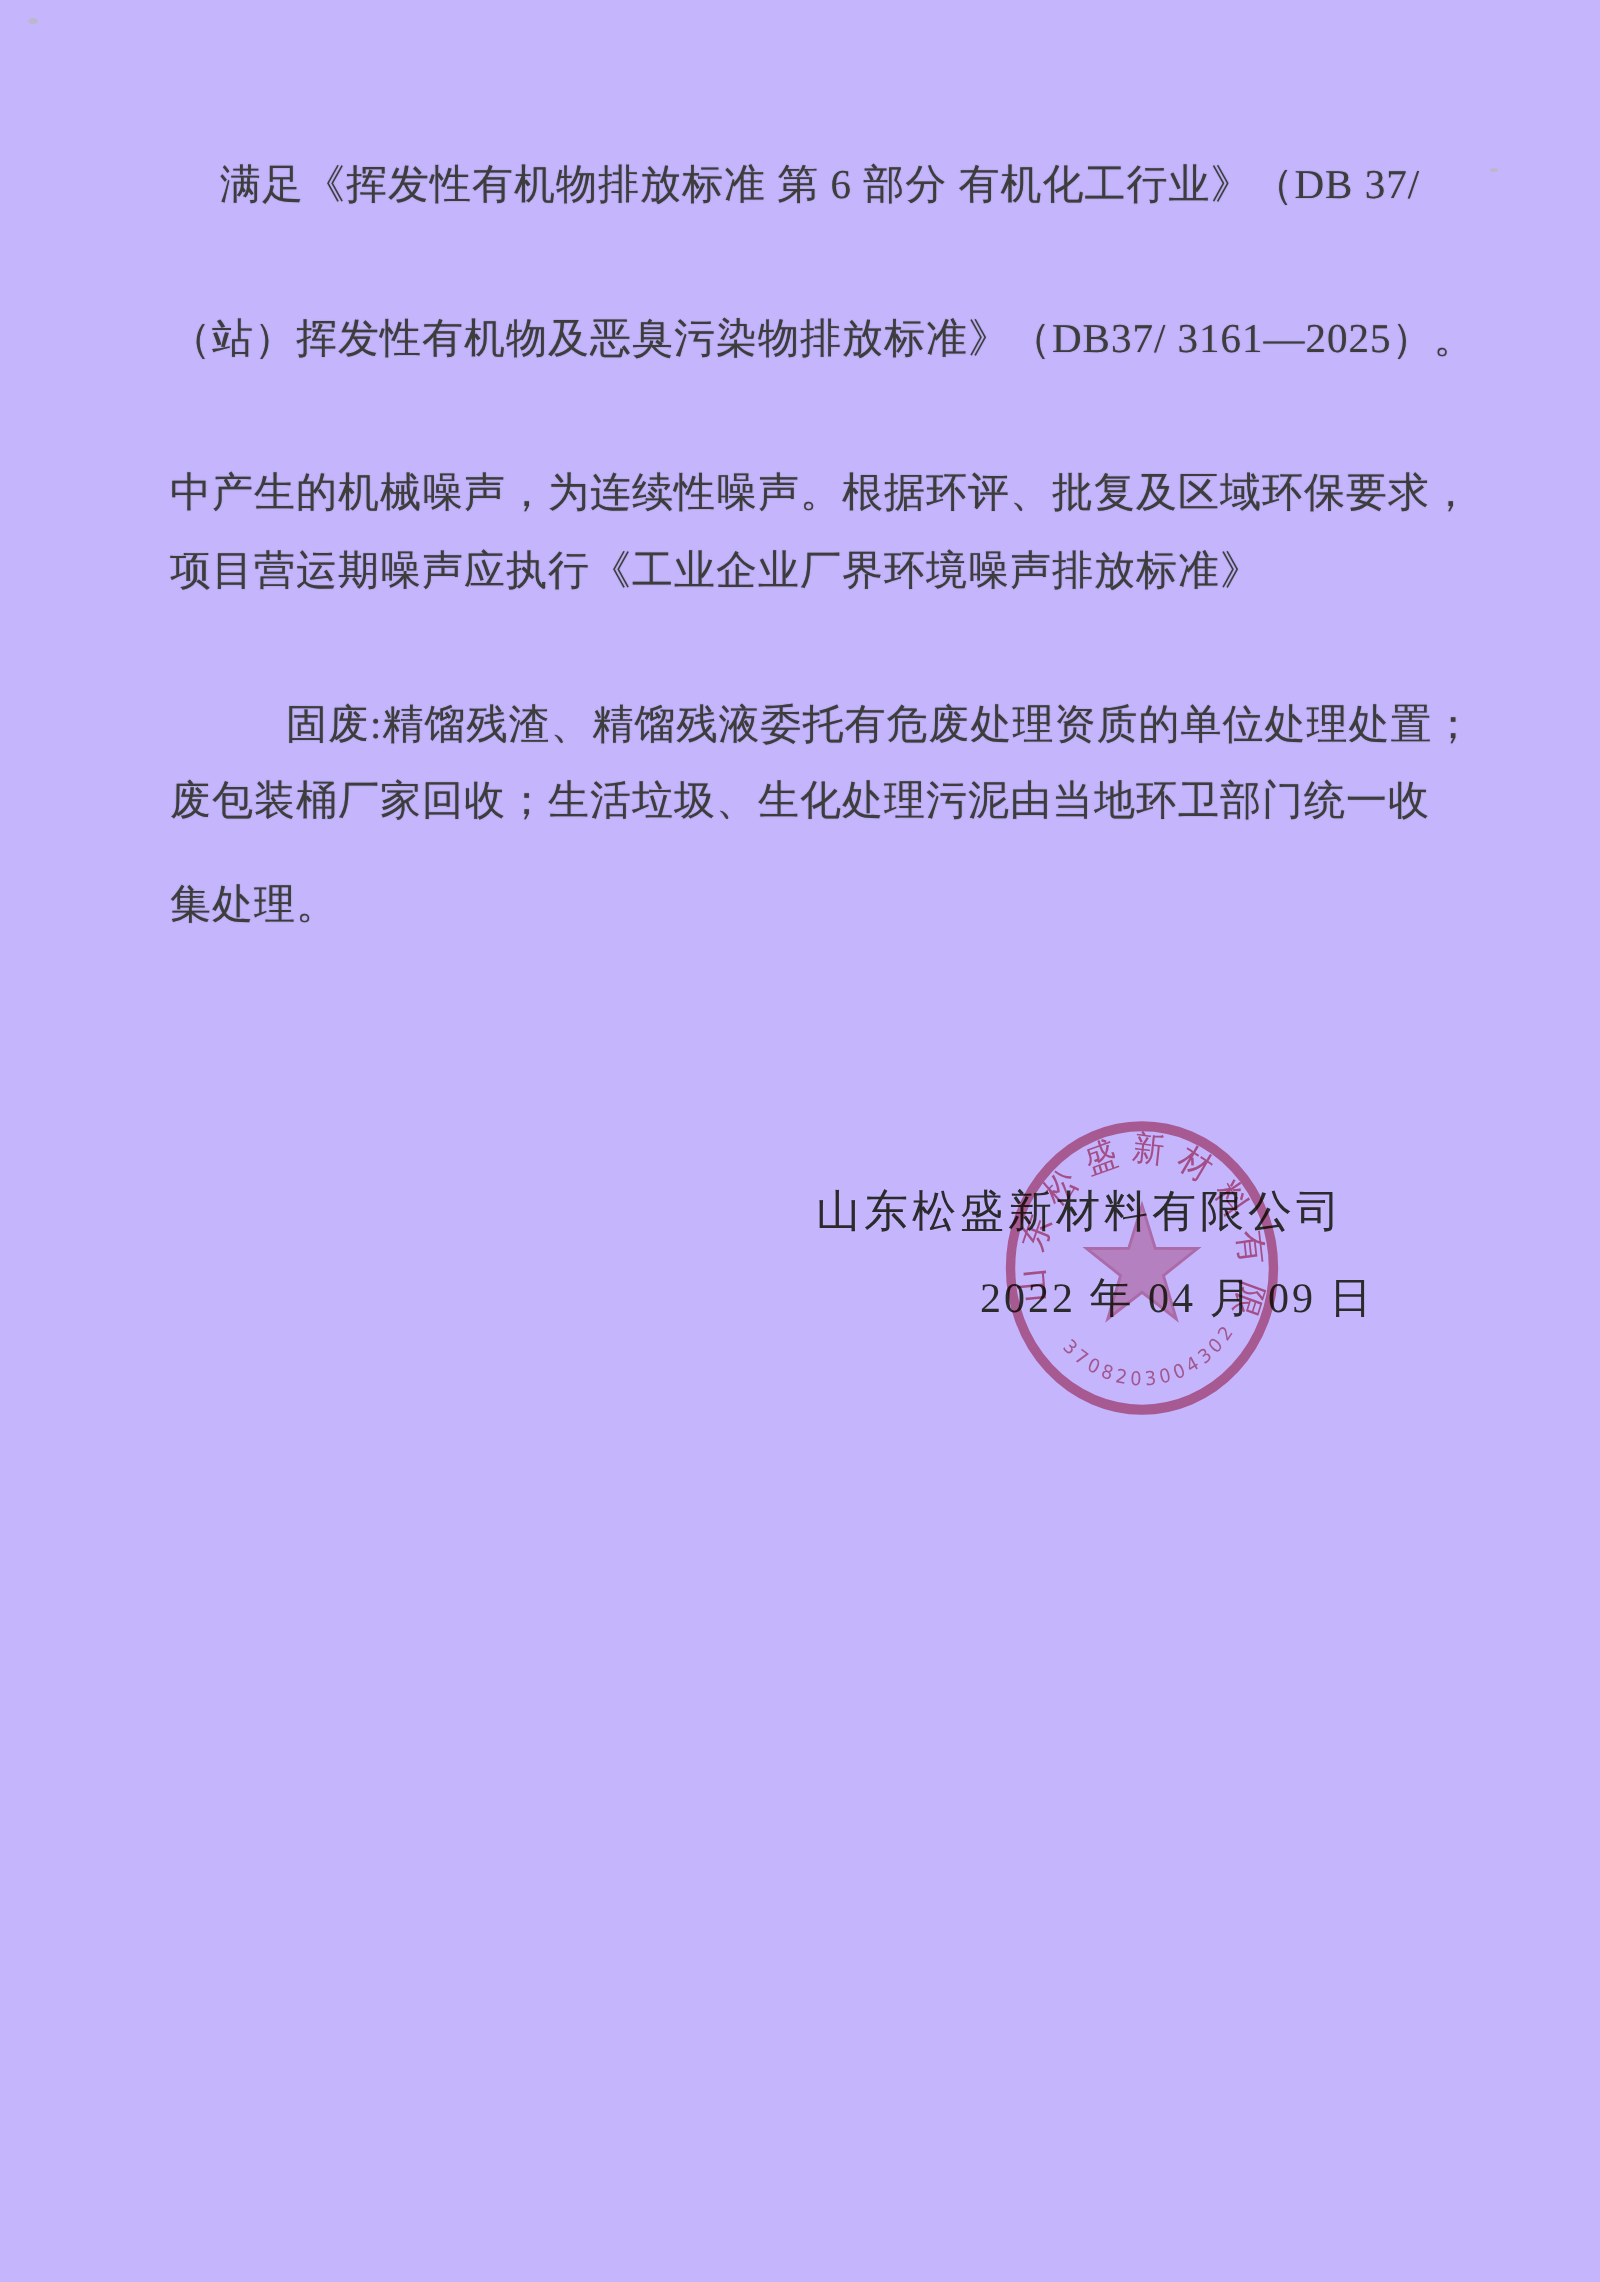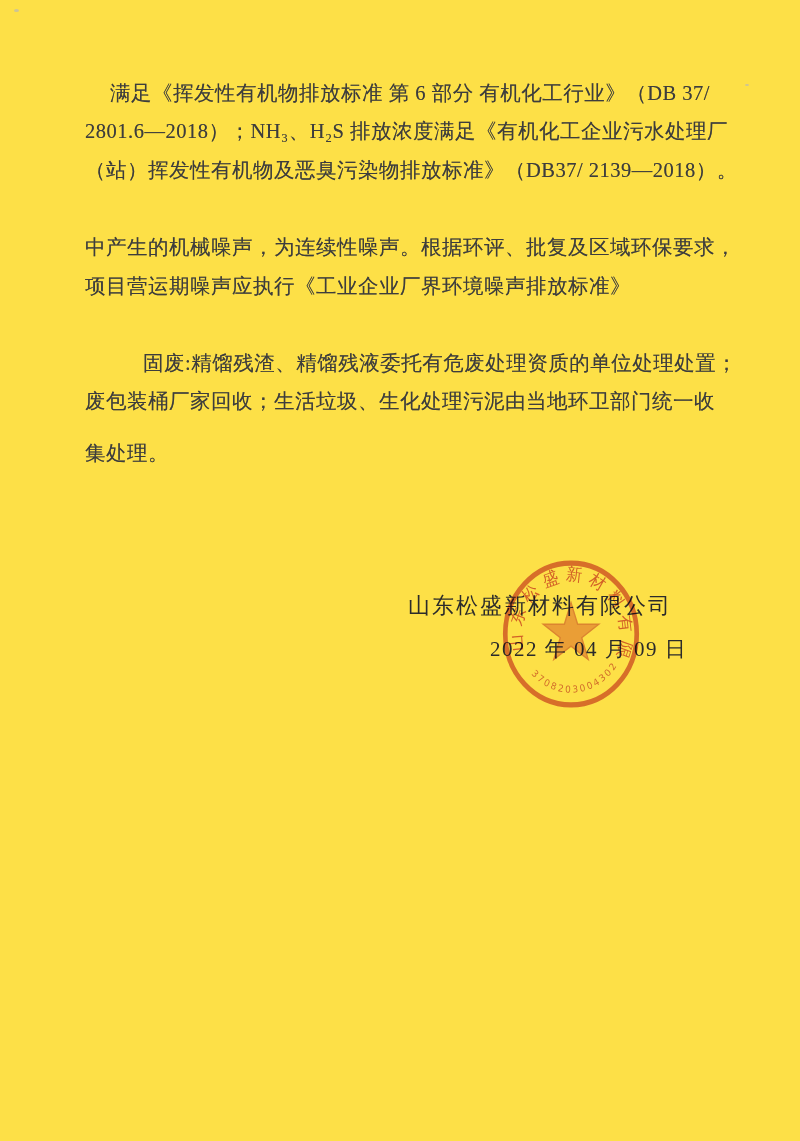--- a/index.html
+++ b/index.html
@@ -1,19 +1,19 @@
 <!DOCTYPE html>
 <html><head>
 <meta charset="utf-8">
 <style>
   html,body{margin:0;padding:0;}
   .page{
     position:relative;
     width:800px;height:1141px;
-    background:#fde047;
+    background:#c4b5fd;
     font-family:"Liberation Serif","DejaVu Serif",serif;
     overflow:hidden;
   }
   .body-line{
     position:absolute;
     left:85px;
     font-size:20.5px;
     letter-spacing:0.5px;
     line-height:26px;
     color:#3d3d3d;
@@ -45,22 +45,21 @@
   }
   .speck.s1{left:14px;top:9px;}
   .speck.s2{left:745px;top:84px;width:4px;height:2px;}
 </style>
 </head>
 <body>
 
 <div class="page">
 
   <div class="body-line indent-cont" style="top:80px">满足《挥发性有机物排放标准 第 6 部分 有机化工行业》（DB 37/</div>
-  <div class="body-line" style="top:118px">2801.6—2018）；NH₃、H₂S 排放浓度满足《有机化工企业污水处理厂</div>
-  <div class="body-line" style="top:157px">（站）挥发性有机物及恶臭污染物排放标准》（DB37/ 2139—2018）。</div>
+  <div class="body-line" style="top:157px">（站）挥发性有机物及恶臭污染物排放标准》（DB37/ 3161—2025）。</div>
   <div class="body-line" style="top:234px">中产生的机械噪声，为连续性噪声。根据环评、批复及区域环保要求，</div>
   <div class="body-line" style="top:273px">项目营运期噪声应执行《工业企业厂界环境噪声排放标准》</div>
   <div class="body-line" style="top:388px">废包装桶厂家回收；生活垃圾、生化处理污泥由当地环卫部门统一收</div>
   <div class="body-line indent-para" style="top:350px">固废:精馏残渣、精馏残液委托有危废处理资质的单位处理处置；</div>
   <div class="body-line" style="top:440px">集处理。</div>
 
   <div class="sig-company">山东松盛新材料有限公司</div>
   <div class="sig-date">2022 年 04 月 09 日</div>
 
   <svg class="seal" viewBox="0 0 164 164" preserveAspectRatio="none">

